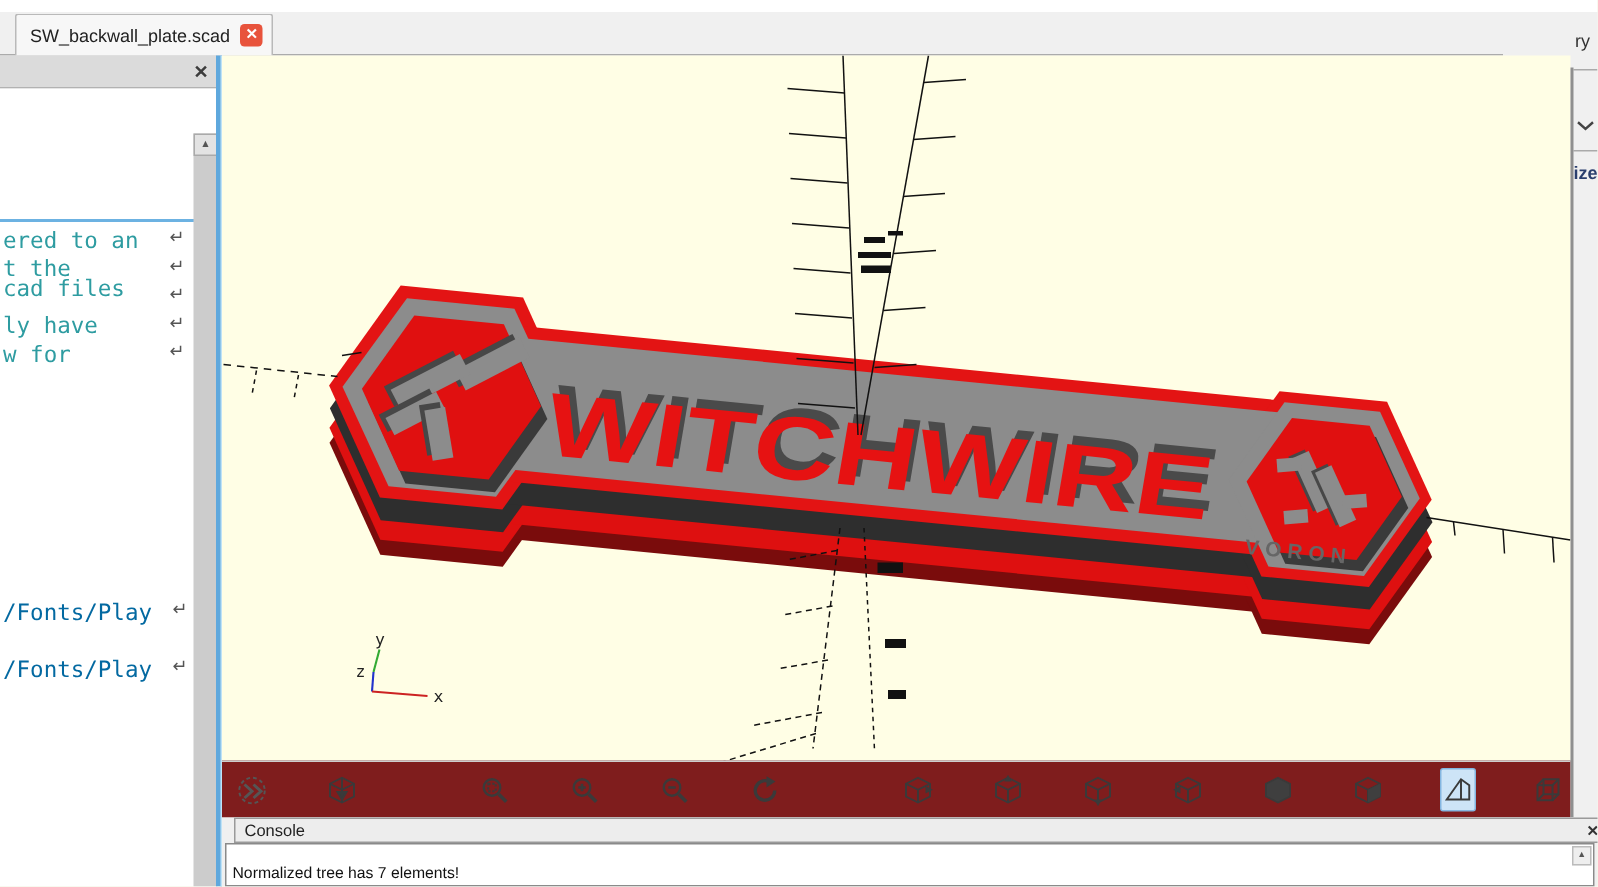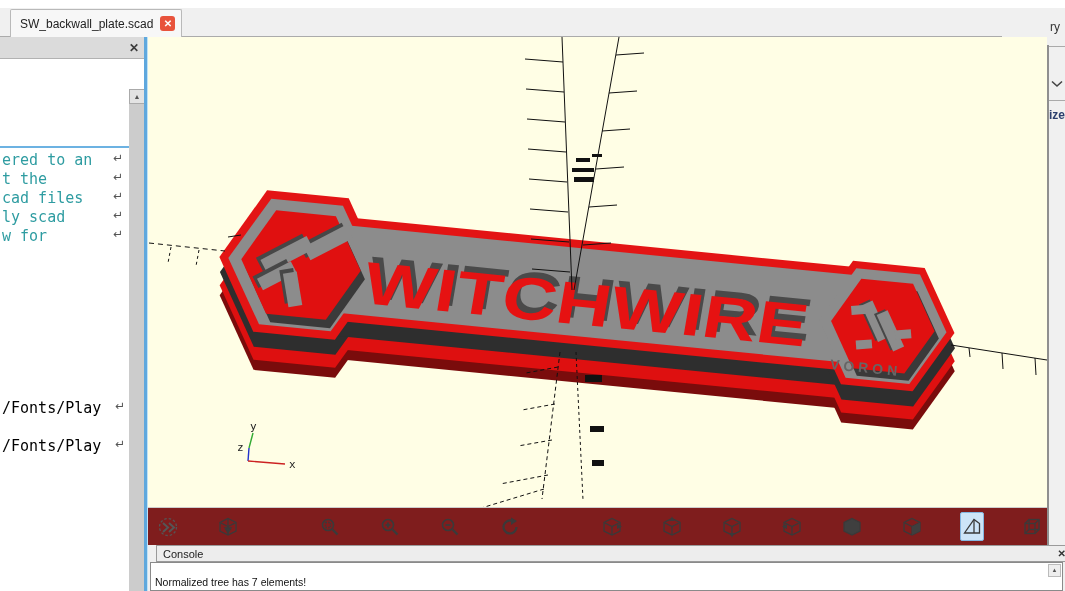--- a/index.html
+++ b/index.html
@@ -16,21 +16,21 @@
   .tab-close{width:15px;height:15px;background:#e8533c;border-radius:3px;color:#fff;font-size:10px;line-height:15px;
              text-align:center;font-weight:bold;cursor:default;}
 
   
   .editor-titlebar{left:0;top:37px;width:146px;height:22px;background:#dbdbdb;border-bottom:1px solid #b2b2b2;box-sizing:border-box;}
   .editor-close{position:absolute;right:4px;top:3px;width:16px;height:16px;color:#3c3c3c;font-size:12px;line-height:16px;text-align:center;font-weight:bold;}
   .editor-body{left:0;top:59px;width:146px;height:532px;background:#ffffff;}
   .editor-focus-top{left:0;top:87px;width:146px;height:2px;background:#6cb2e2;}
   .code-line{position:absolute;left:2px;font-family:"DejaVu Sans Mono","Liberation Mono",monospace;font-size:15px;white-space:pre;}
   .code-teal{color:#2e9ca1;}
-  .code-black{color:#000000;}
+  .code-black{color:#0369a1;}
   .eol{position:absolute;font-size:12px;color:#555;font-family:"DejaVu Sans",sans-serif;}
   .editor-scrollbar{left:129px;top:89px;width:16px;height:502px;background:#cccccc;}
   .sb-btn{position:absolute;left:0;top:0;width:16px;height:15px;background:#e3e3e3;border:1px solid #aaa;box-sizing:border-box;
           font-size:7px;color:#555;text-align:center;line-height:13px;}
   .blue-divider{left:144px;top:37px;width:4px;height:554px;background:#5fa8dd;border-right:1px solid #bfe2f6;box-sizing:border-box;}
 
   
   .viewport{left:148px;top:37px;width:899px;height:470px;background:#fffee5;}
   .viewport svg{display:block;}
 
@@ -72,22 +72,22 @@
   </div>
 </div>
 
 <div class="abs editor-titlebar">
   <span class="editor-close">✕</span>
 </div>
 <div class="abs editor-body">
   <div class="abs editor-focus-top"></div>
   <div class="code-line code-teal" style="top:92px">ered to an</div>
   <div class="code-line code-teal" style="top:111px">t the</div>
-  <div class="code-line code-teal" style="top:130px">cad files</div>
-  <div class="code-line code-teal" style="top:149px">ly scad</div>
+  <div class="code-line code-teal" style="top:124px">cad files</div>
+  <div class="code-line code-teal" style="top:149px">ly have</div>
   <div class="code-line code-teal" style="top:168px">w for</div>
   <div class="code-line code-black" style="top:340px">/Fonts/Play</div>
   <div class="code-line code-black" style="top:378px">/Fonts/Play</div>
   <span class="eol" style="left:113px;top:92px">↵</span>
   <span class="eol" style="left:113px;top:111px">↵</span>
   <span class="eol" style="left:113px;top:130px">↵</span>
   <span class="eol" style="left:113px;top:149px">↵</span>
   <span class="eol" style="left:113px;top:168px">↵</span>
   <span class="eol" style="left:115px;top:340px">↵</span>
   <span class="eol" style="left:115px;top:378px">↵</span>

